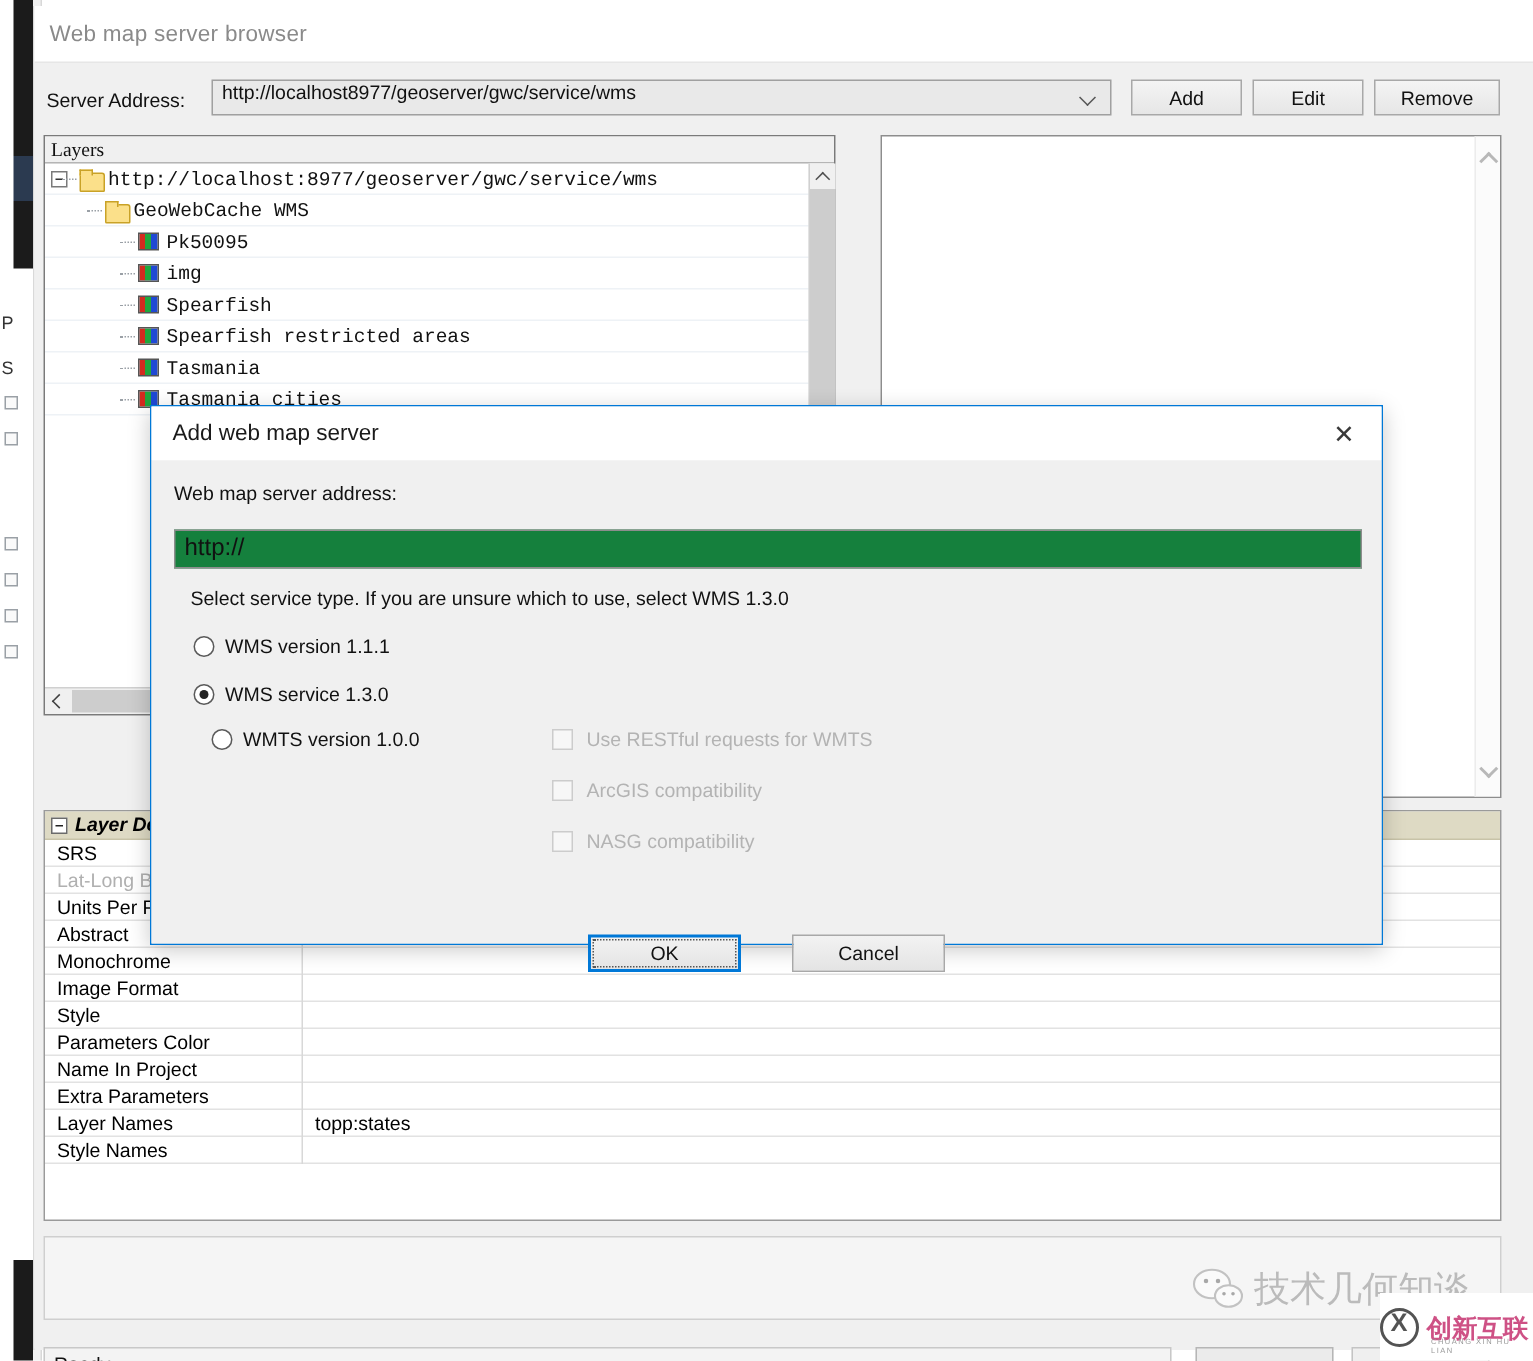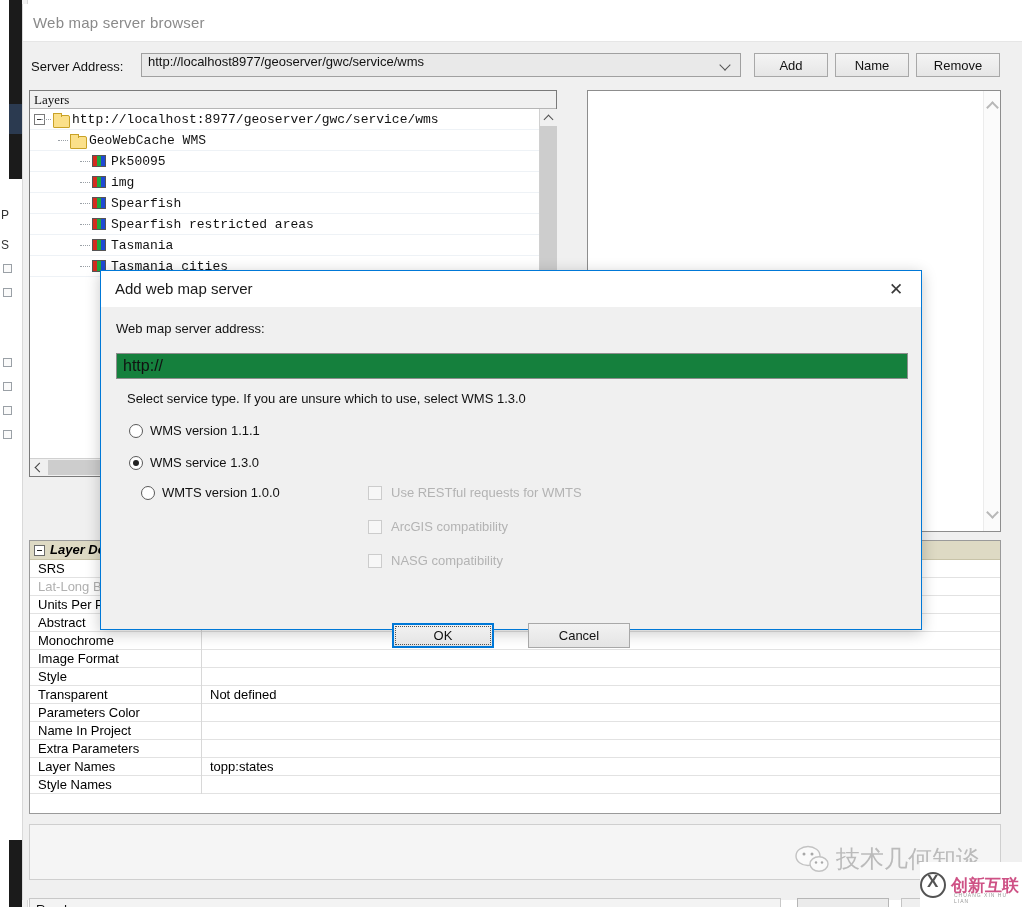--- a/index.html
+++ b/index.html
@@ -461,21 +461,21 @@
   <div class="win-body">
 
     <div class="lbl-server">Server Address:</div>
 
     <div class="combo">
       <span class="val">http://localhost8977/geoserver/gwc/service/wms</span>
       <span class="arrow"></span>
     </div>
 
     <div class="btn" id="btn-add">Add</div>
-    <div class="btn" id="btn-edit">Name</div>
+    <div class="btn" id="btn-edit">Edit</div>
     <div class="btn" id="btn-remove">Remove</div>
 
     <div class="tree-panel">
       <div class="tree-header">Layers</div>
       <div class="tree-rows" id="tree-rows">
           <div class="trow">
             <span class="tw" style="width: 4px;"></span>
             <span class="expander"></span>
             <span class="dots" style="width: 8px;"></span>
             <span class="folder"></span>
@@ -570,24 +570,20 @@
           <div class="pk">Monochrome</div>
           <div class="pv"></div>
         </div>
         <div class="prow">
           <div class="pk">Image Format</div>
           <div class="pv"></div>
         </div>
         <div class="prow">
           <div class="pk">Style</div>
           <div class="pv"></div>
-        </div>
-        <div class="prow">
-          <div class="pk">Transparent</div>
-          <div class="pv">Not defined</div>
         </div>
         <div class="prow">
           <div class="pk">Parameters Color</div>
           <div class="pv"></div>
         </div>
         <div class="prow">
           <div class="pk">Name In Project</div>
           <div class="pv"></div>
         </div>
         <div class="prow">

